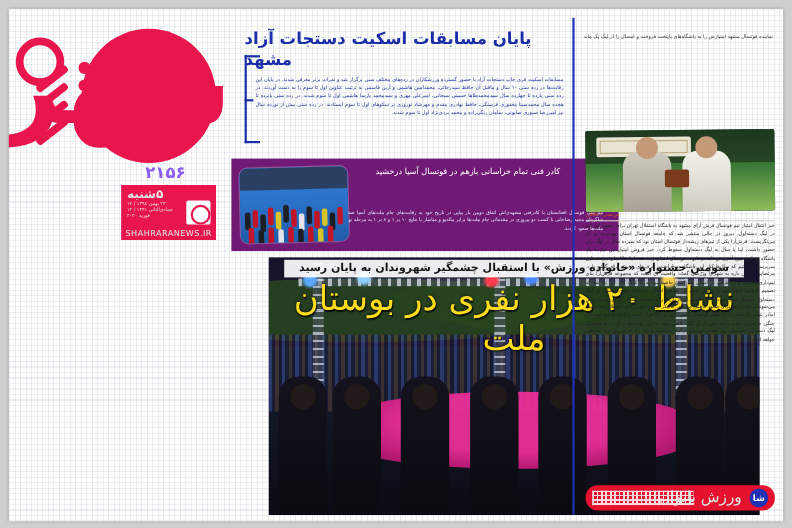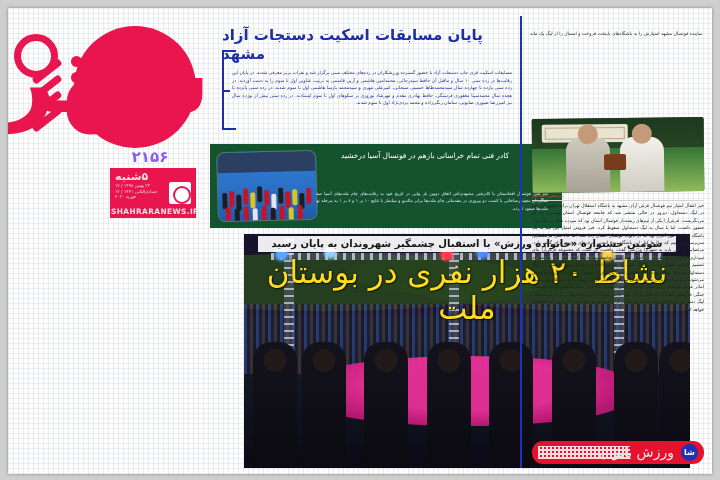--- a/index.html
+++ b/index.html
@@ -63,21 +63,21 @@
   .datebox .mini:after{
     content:"";position:absolute;left:4px;top:4px;width:14px;height:14px;
     border:2px solid #e8154e;border-radius:50%;
   }
   .datebox .meta{
     position:absolute;left:4px;top:14px;width:52px;
     font-size:4.4px;line-height:5.6px;text-align:left;direction:rtl;opacity:.95;
   }
   .datebox .site{
     position:absolute;left:0;right:0;bottom:1px;
-    text-align:center;font-size:7.4px;font-weight:bold;letter-spacing:.4px;
+    text-align:center;font-size:7.4px;font-weight:normal;letter-spacing:.4px;
     direction:ltr;
   }
 
   
   .skate{position:absolute;right:200px;top:18px;width:290px;height:112px;}
   .skate h1{
     margin:0;color:#1b2ea8;font-size:15px;font-weight:bold;line-height:19px;
     text-align:left;direction:rtl;letter-spacing:-.3px;
   }
   .skate .body{
@@ -90,21 +90,21 @@
     border:2px solid #1b2ea8;border-right:0;
     border-radius:0 0 0 0;
   }
   .brace:after{
     content:"";position:absolute;left:-2px;top:50%;width:8px;height:2px;background:#1b2ea8;
   }
 
   
   .futsal{
     position:absolute;right:150px;top:136px;width:352px;height:84px;
-    background:#14532d;overflow:hidden;
+    background:#701a75;overflow:hidden;
   }
   .futsal .kicker{
     position:absolute;right:12px;top:7px;width:250px;
     color:#ffffff;font-size:7.4px;line-height:9px;text-align:center;direction:rtl;
   }
   .futsal h2{
     position:absolute;right:10px;top:19px;width:252px;margin:0;
     color:#ffffff;font-size:17px;line-height:21px;font-weight:bold;
     text-align:center;direction:rtl;letter-spacing:-.4px;
   }

